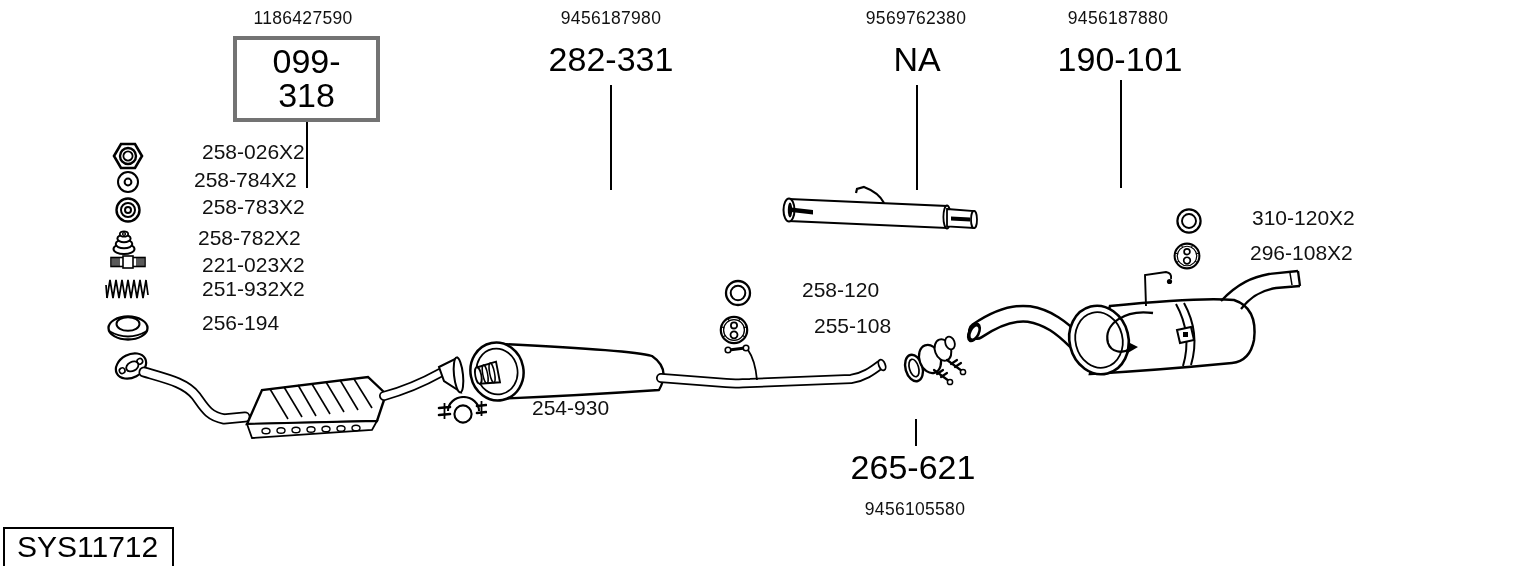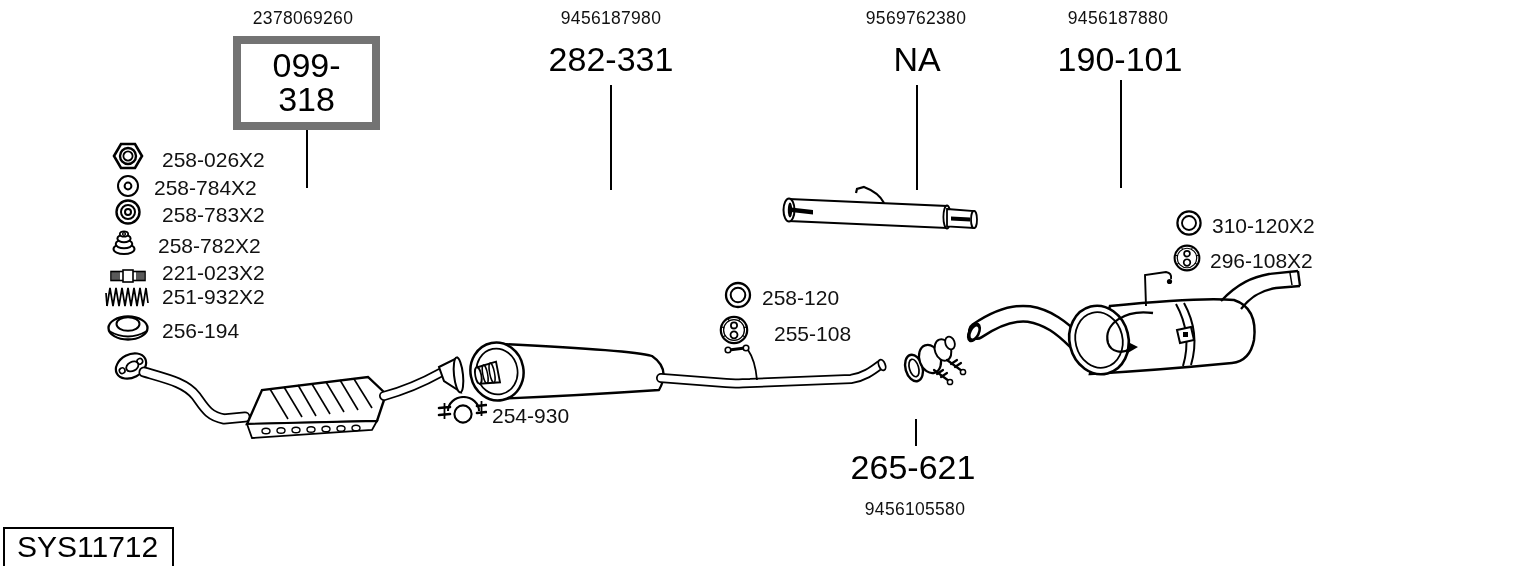--- a/index.html
+++ b/index.html
@@ -9,28 +9,28 @@
     background:#ffffff; overflow:hidden;
     font-family:"Liberation Sans", sans-serif;
     color:#000;
   }
   .abs{ position:absolute; }
   .ctr{ transform:translateX(-50%); text-align:center; white-space:nowrap; }
   .ref-num{ font-size:17.5px; letter-spacing:.3px; color:#111; }
   .asm-code{ font-size:34px; color:#000; }
   .asm-code-boxed{
     font-size:34px; line-height:1; padding:4px 10px 6px 10px;
-    border:8px solid #737373; background:#fff; text-align:center;
+    border:4px solid #737373; background:#fff; text-align:center;
   }
   .sys-box{
     border:2.5px solid #000; background:#fff;
     font-size:30px; padding:1px 14px 3px 12px; line-height:1.1;
   }
   .part-row{
-    position:absolute; display:flex; align-items:flex-end; height:32px;
+    position:absolute; display:flex; align-items:flex-start; height:32px;gap:40px;
   }
   .icon-cell{ display:flex; align-items:center; justify-content:center; }
   .part-label{ font-size:21px; color:#111; white-space:nowrap; }
   svg .pipe-out{ stroke:#000; fill:none; stroke-linecap:round; stroke-linejoin:round; }
   svg .pipe-in{ stroke:#fff; fill:none; stroke-linecap:round; stroke-linejoin:round; }
   svg .ln{ stroke:#000; fill:none; }
   svg .wh{ stroke:#000; fill:#fff; }
 </style>
 </head>
 <body>
@@ -166,21 +166,21 @@
       <line class="ln" x1="1290" y1="273" x2="1292" y2="285" stroke-width="1.5"></line>
 
       <path class="ln" stroke-width="1.9" d="M1146,306 L1145,275 L1166,272 Q1172,273 1171,279"></path>
       <circle cx="1169.5" cy="281.5" r="2.6" fill="#000"></circle>
 
       <path class="ln" stroke-width="2.3" d="M1153,313 C1125,309 1103,324 1108,343 C1111,352 1122,354 1130,349"></path>
       <polygon points="1138,347 1126,354 1128,342" fill="#000"></polygon>
     </g>
   </svg>
 
-  <div class="abs ctr ref-num" style="left:303px;top:8px">2378069260</div>
+  <div class="abs ctr ref-num" style="left:303px;top:8px">1186427590</div>
   <div class="abs asm-code-boxed" style="left:233px;top:36px;width:147px">099-318</div>
 
   <div class="abs ctr ref-num" style="left:611px;top:8px">9456187980</div>
   <div class="abs ctr asm-code" style="left:611px;top:40px">282-331</div>
 
   <div class="abs ctr ref-num" style="left:916px;top:8px">9569762380</div>
   <div class="abs ctr asm-code" style="left:917px;top:40px">NA</div>
 
   <div class="abs ctr ref-num" style="left:1118px;top:8px">9456187880</div>
   <div class="abs ctr asm-code" style="left:1120px;top:40px">190-101</div>

